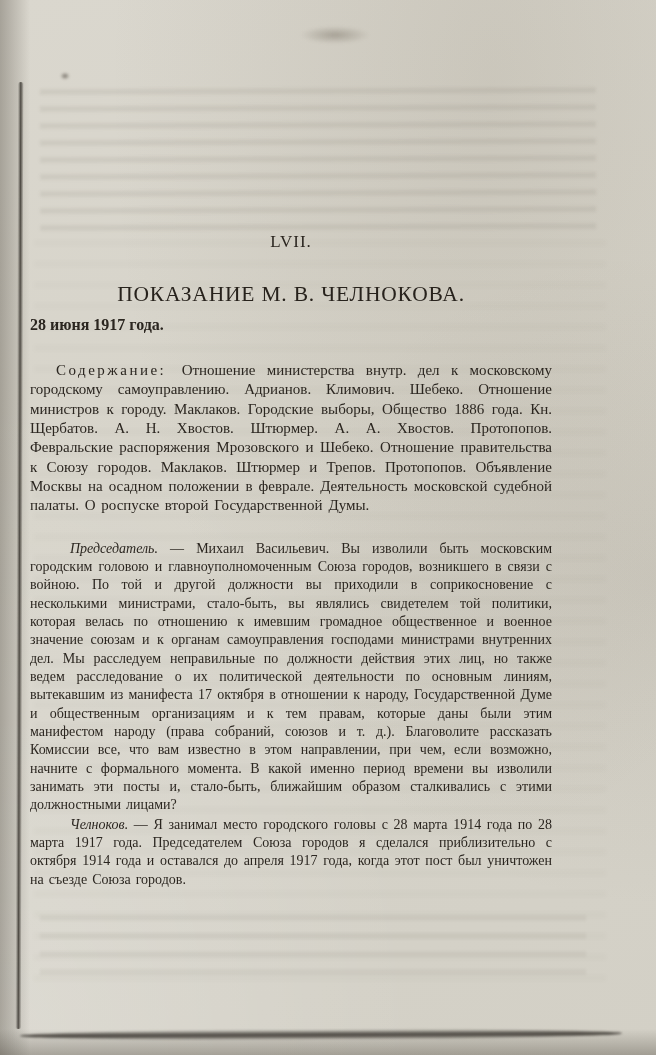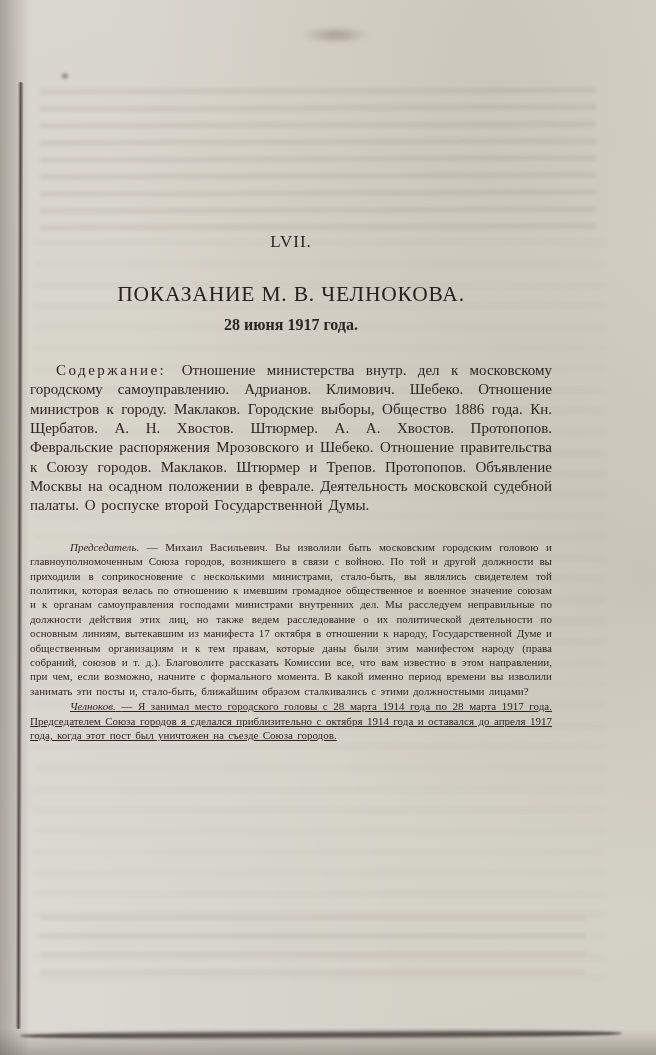--- a/index.html
+++ b/index.html
@@ -136,50 +136,49 @@
   .title {
     text-align: center;
     font-size: 21.5px;
     font-weight: normal;
     letter-spacing: 0.8px;
     margin: 0 0 9px 0;
     color: #27221c;
   }
 
   .date {
-    text-align: center;
+    text-align: left;
     font-size: 16px;
     font-weight: bold;
     margin: 0 0 27px 0;
   }
 
   .summary {
     font-size: 15px;
     line-height: 1.29;
     text-align: justify;
     text-indent: 26px;
     word-spacing: 2px;
     margin: 0 0 24px 0;
   }
   .summary-label {
     letter-spacing: 2.5px;
     margin-right: 4px;
   }
 
   .body-para {
-    font-size: 11px;
+    font-size: 14px;
     line-height: 1.31;
     text-align: justify;
     text-indent: 40px;
     word-spacing: 1.5px;
     margin: 0;
   }
   .body-para + .body-para {
     margin-top: 1px;
-    text-decoration: underline;
   }
   .speaker {
     font-style: italic;
   }
 </style>
 </head>
 <body>
 
 <div class="scan">
 

